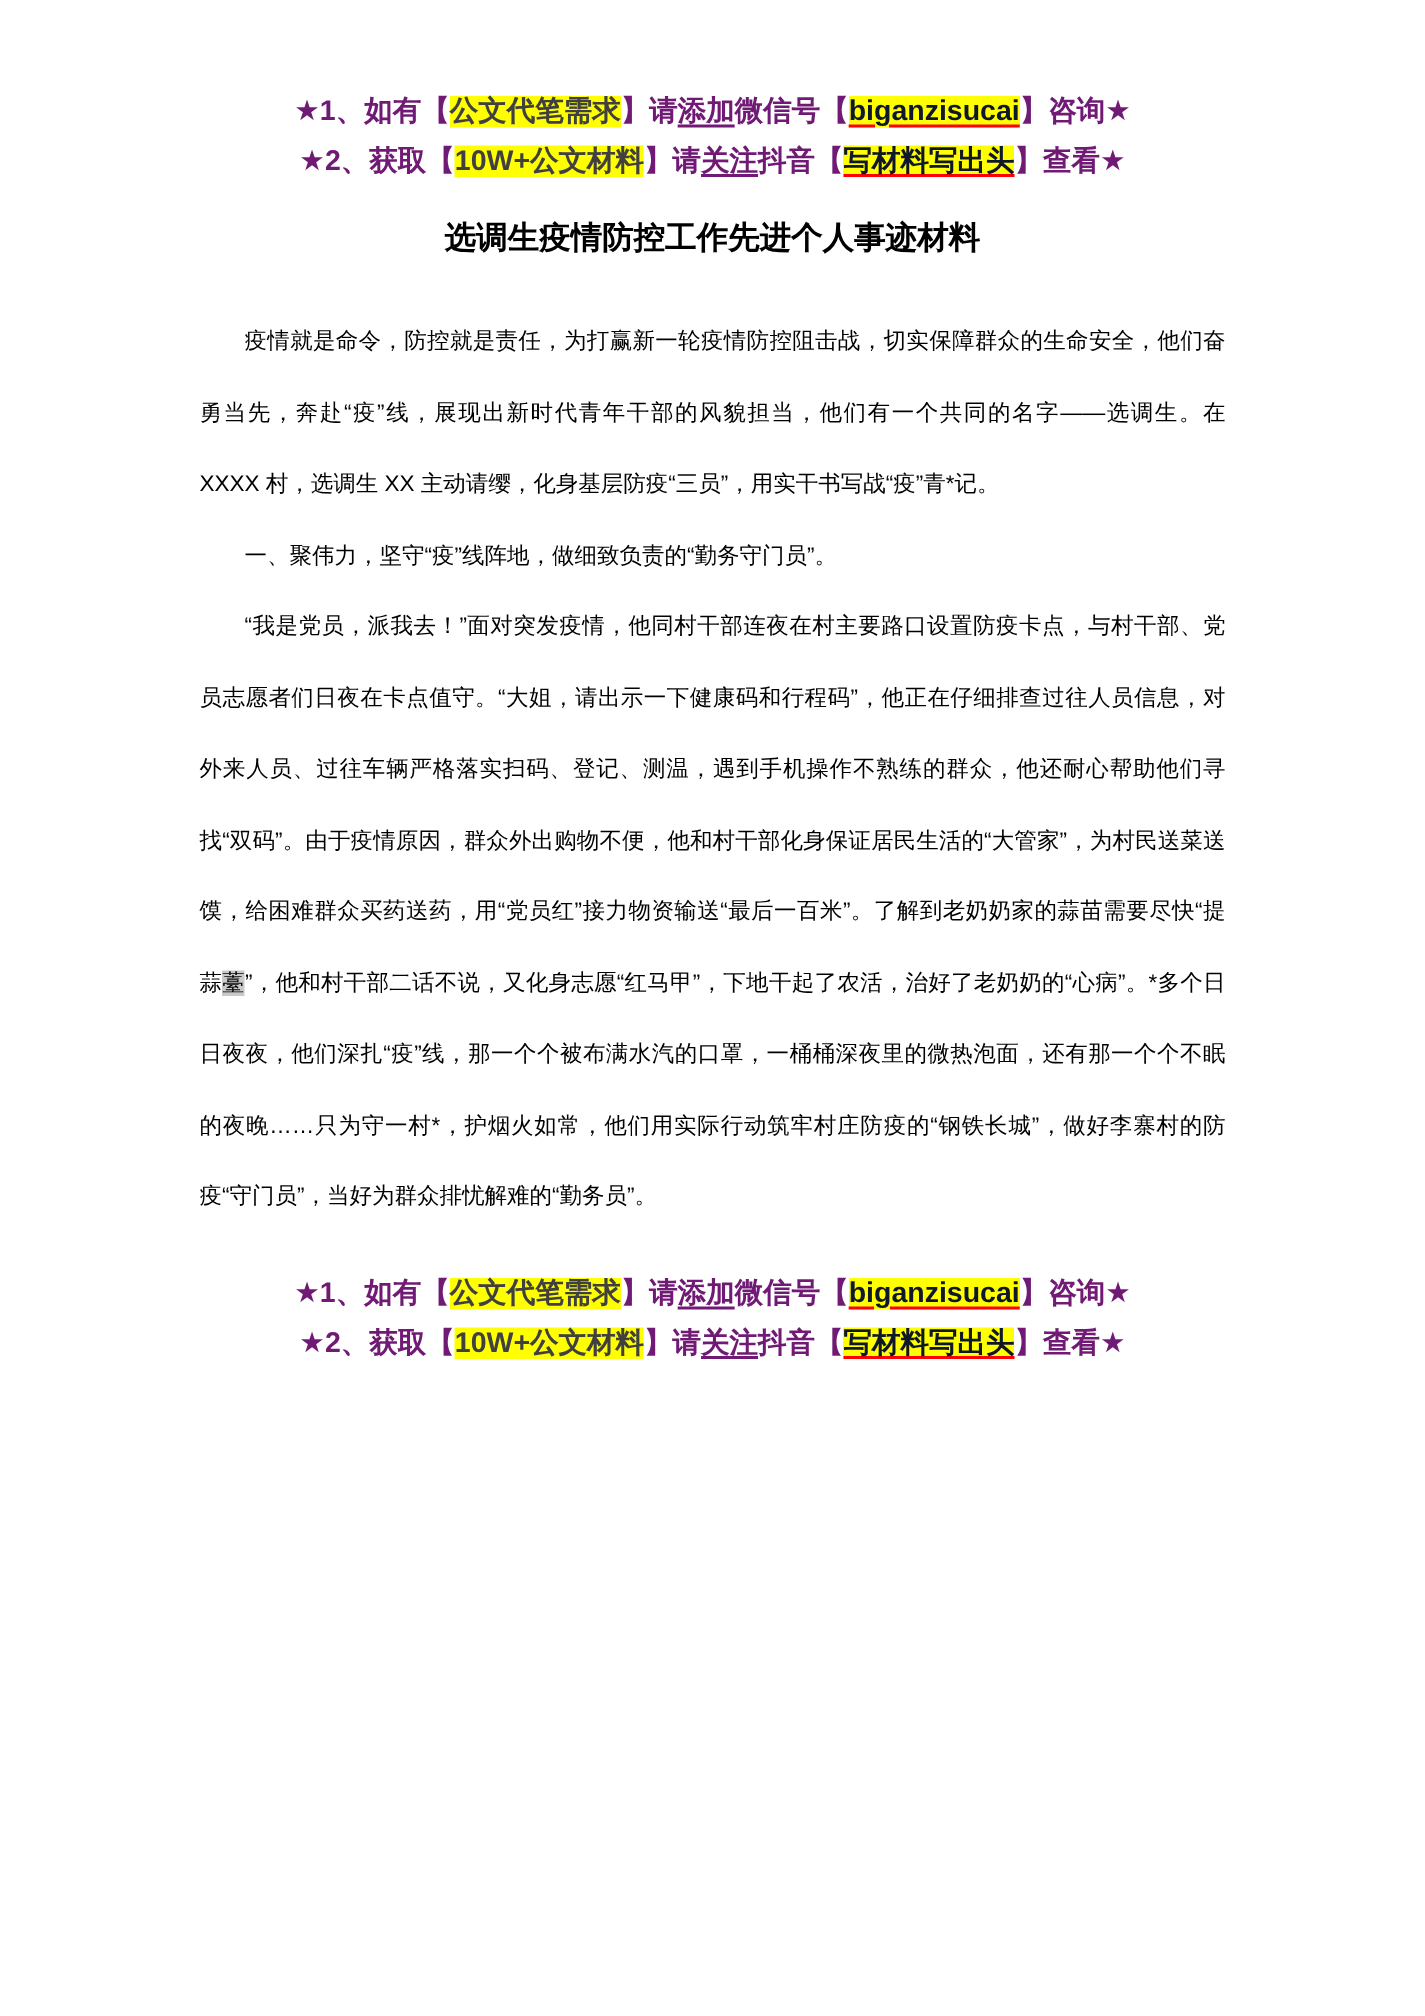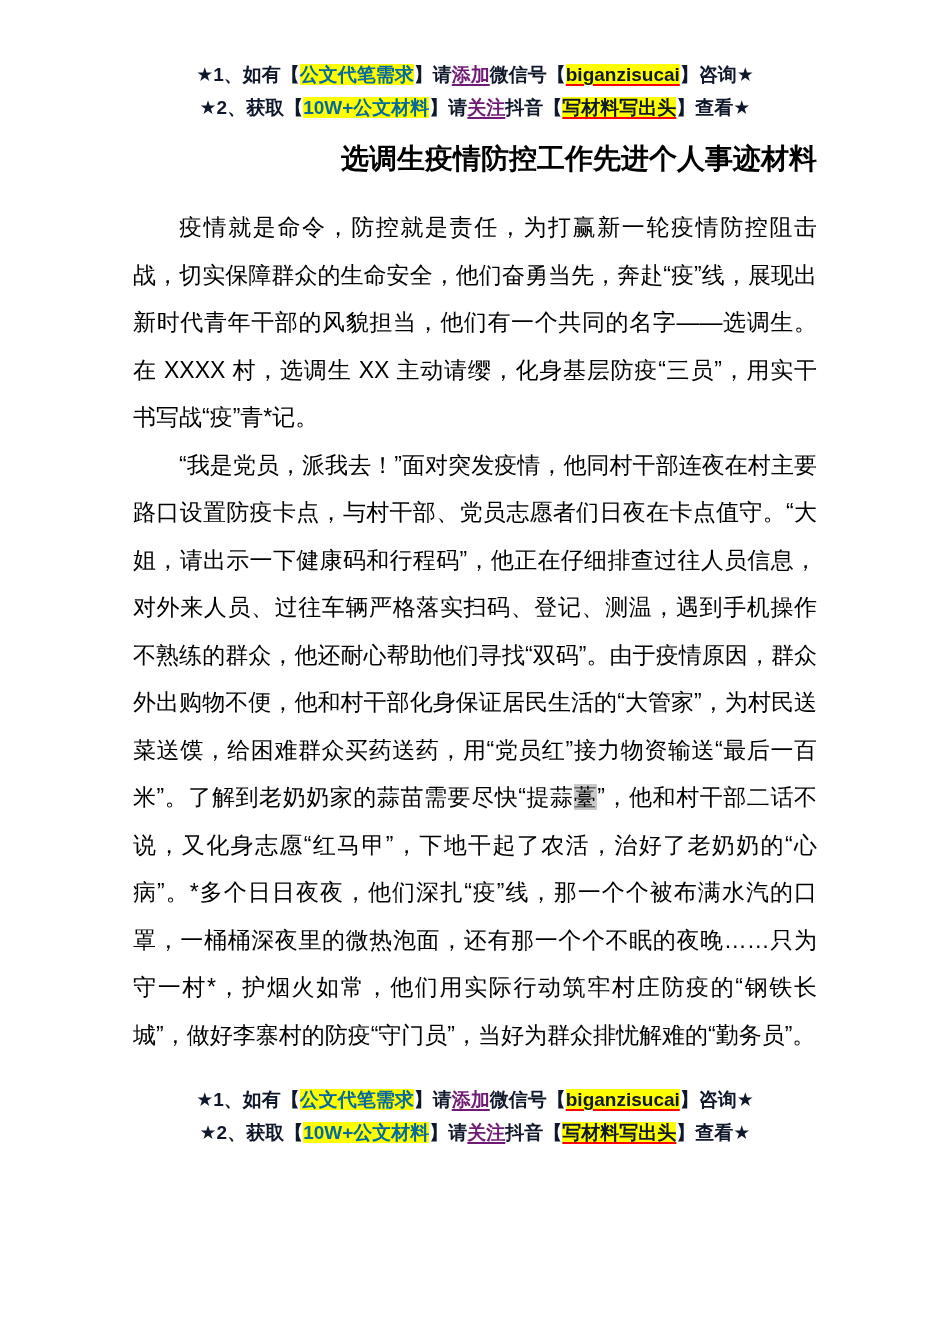--- a/index.html
+++ b/index.html
@@ -23,52 +23,52 @@
   .promo-banner {
     text-align: center;
   }
   .banner-line {
     font-size: 19px;
     font-weight: bold;
     line-height: 33px;
     white-space: nowrap;
     color: #000000;
   }
-  .seg-plain { color: #0f172a; }
+  .seg-plain { color: #701a75; }
   .seg-underline {
     color: #701a75;
     text-decoration: underline;
     text-underline-offset: 3px;
     text-decoration-thickness: 2px;
   }
   .seg-highlight {
-    color: #0369a1;
+    color: #404040;
     background: #ffff00;
   }
   .seg-highlight-underline {
     color: #0f172a;
     background: #ffff00;
     text-decoration: underline;
     text-decoration-color: #ff0000;
     text-underline-offset: 3px;
     text-decoration-thickness: 2px;
   }
   
   .doc-title {
     margin: 16px 0 0 0;
-    font-size: 28px;
+    font-size: 21px;
     font-weight: bold;
     line-height: 38px;
-    text-align: right;
+    text-align: center;
     color: #000000;
   }
   
   .document-body {
     margin-top: 26px;
-    font-size: 23px;
+    font-size: 15px;
     line-height: 47.5px;
     text-align: justify;
     color: #000000;
   }
   .para {
     margin: 0;
     text-indent: 2em;
   }
   .shaded-char {
     background: #c9c9c9;
@@ -84,20 +84,21 @@
 
   <div class="promo-banner">
       <div class="banner-line"><span class="seg-plain">★1、如有【</span><span class="seg-highlight">公文代笔需求</span><span class="seg-plain">】请</span><span class="seg-underline">添加</span><span class="seg-plain">微信号【</span><span class="seg-highlight-underline">biganzisucai</span><span class="seg-plain">】咨询★</span></div>
       <div class="banner-line"><span class="seg-plain">★2、获取【</span><span class="seg-highlight">10W+公文材料</span><span class="seg-plain">】请</span><span class="seg-underline">关注</span><span class="seg-plain">抖音【</span><span class="seg-highlight-underline">写材料写出头</span><span class="seg-plain">】查看★</span></div>
     </div>
 
   <h1 class="doc-title">选调生疫情防控工作先进个人事迹材料</h1>
 
   <div class="document-body">
       <p class="para"><span>疫情就是命令，防控就是责任，为打赢新一轮疫情防控阻击战，切实保障群众的生命安全，他们奋勇当先，奔赴“疫”线，展现出新时代青年干部的风貌担当，他们有一个共同的名字——选调生。在 XXXX 村，选调生 XX 主动请缨，化身基层防疫“三员”，用实干书写战“疫”青*记。</span></p>
+      <p class="para"><span>一、聚伟力，坚守“疫”线阵地，做细致负责的“勤务守门员”。</span></p>
       <p class="para"><span>“我是党员，派我去！”面对突发疫情，他同村干部连夜在村主要路口设置防疫卡点，与村干部、党员志愿者们日夜在卡点值守。“大姐，请出示一下健康码和行程码”，他正在仔细排查过往人员信息，对外来人员、过往车辆严格落实扫码、登记、测温，遇到手机操作不熟练的群众，他还耐心帮助他们寻找“双码”。由于疫情原因，群众外出购物不便，他和村干部化身保证居民生活的“大管家”，为村民送菜送馍，给困难群众买药送药，用“党员红”接力物资输送“最后一百米”。了解到老奶奶家的蒜苗需要尽快“提蒜</span><span class="shaded-char">薹</span><span>”，他和村干部二话不说，又化身志愿“红马甲”，下地干起了农活，治好了老奶奶的“心病”。*多个日日夜夜，他们深扎“疫”线，那一个个被布满水汽的口罩，一桶桶深夜里的微热泡面，还有那一个个不眠的夜晚……只为守一村*，护烟火如常，他们用实际行动筑牢村庄防疫的“钢铁长城”，做好李寨村的防疫“守门员”，当好为群众排忧解难的“勤务员”。</span></p>
     </div>
 
   <div class="promo-banner bottom-banner-wrap">
       <div class="banner-line"><span class="seg-plain">★1、如有【</span><span class="seg-highlight">公文代笔需求</span><span class="seg-plain">】请</span><span class="seg-underline">添加</span><span class="seg-plain">微信号【</span><span class="seg-highlight-underline">biganzisucai</span><span class="seg-plain">】咨询★</span></div>
       <div class="banner-line"><span class="seg-plain">★2、获取【</span><span class="seg-highlight">10W+公文材料</span><span class="seg-plain">】请</span><span class="seg-underline">关注</span><span class="seg-plain">抖音【</span><span class="seg-highlight-underline">写材料写出头</span><span class="seg-plain">】查看★</span></div>
     </div>
 
 </div>
 

